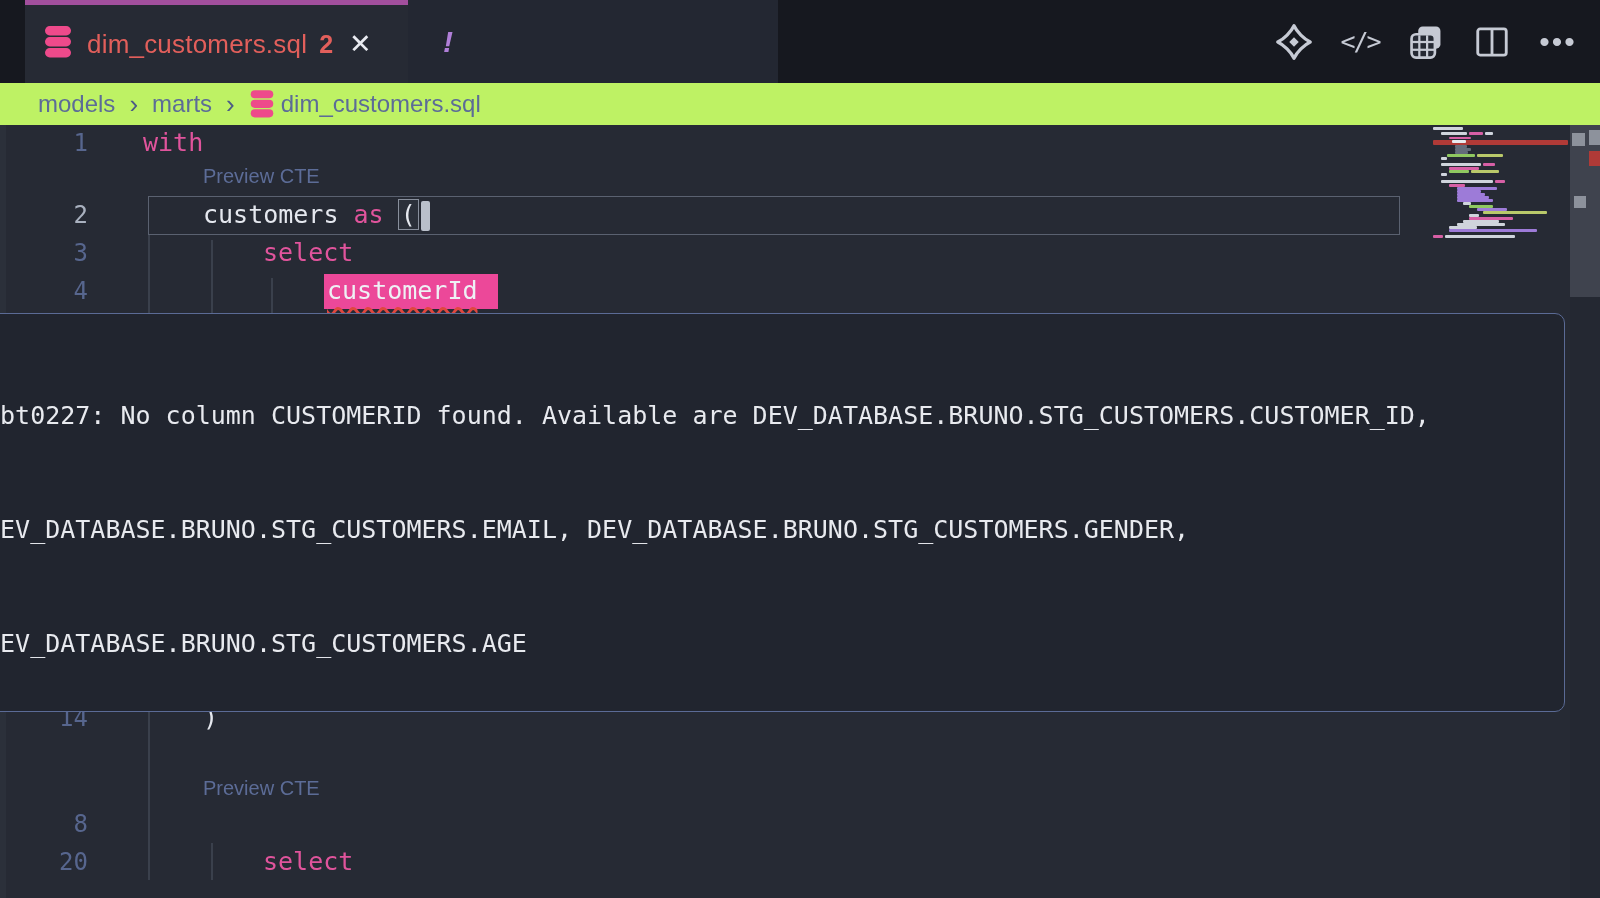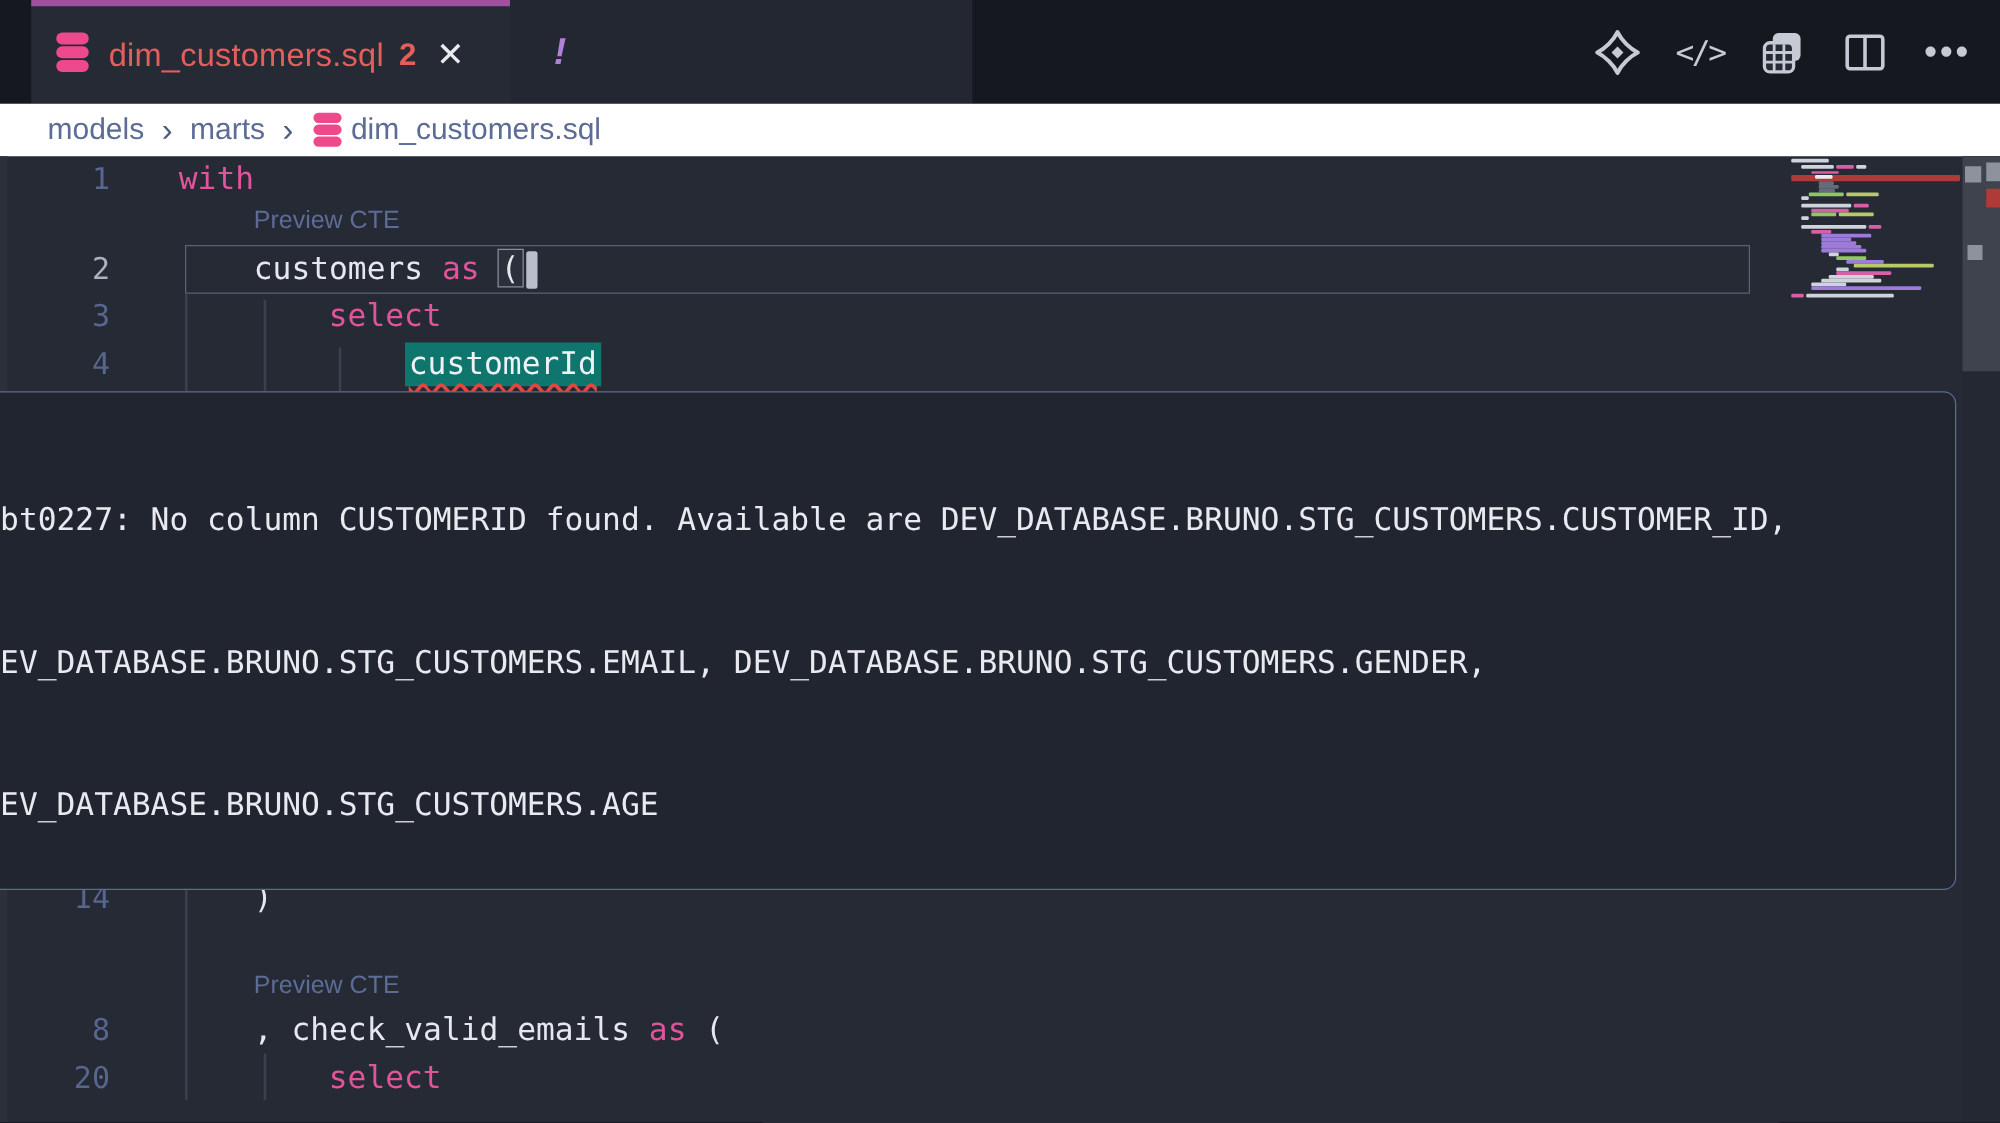--- a/index.html
+++ b/index.html
@@ -17,38 +17,38 @@
   .tab-close{color:#e9ebf1;font-size:27px;margin-left:16px;cursor:pointer;}
   .warn-glyph{color:#b07fd8;font-size:30px;font-weight:bold;font-style:italic;}
   .tab-inactive .tab-name{color:#7187b4;font-style:italic;margin-left:26px;}
   .toolbar{position:absolute;right:22px;top:0;height:83px;display:flex;align-items:center;gap:26px;}
   .tool{width:40px;height:40px;display:flex;align-items:center;justify-content:center;color:#c6cad4;}
   .tool svg{display:block;}
   .code-glyph{font-family:"DejaVu Sans Mono",monospace;font-size:25px;color:#c6cad4;letter-spacing:-2px;}
   .more-glyph{font-size:30px;color:#c6cad4;letter-spacing:2px;line-height:10px;}
 
   
-  .breadcrumb{position:absolute;left:0;top:83px;width:1600px;height:42px;background:#ffffff;
+  .breadcrumb{position:absolute;left:0;top:83px;width:1600px;height:42px;background:#bef264;
               display:flex;align-items:center;padding-left:38px;box-sizing:border-box;
               color:#5c6c97;font-size:24px;}
   .crumb{margin-right:14px;}
   .crumb-sep{margin-right:14px;font-size:26px;color:#4d5c85;}
   .crumb-file{color:#5c6c97;margin-left:6px;}
 
   
   .editor{position:absolute;left:0;top:125px;width:1600px;height:773px;}
   .left-strip{position:absolute;left:0;top:0;width:6px;height:773px;background:#2b303a;}
   .crow{position:absolute;left:0;width:1430px;height:38px;line-height:38px;
         font-family:"DejaVu Sans Mono",monospace;font-size:25px;color:#e5e8ef;white-space:pre;}
   .lnum{position:absolute;left:0;top:0;width:88px;text-align:right;color:#57668e;font-size:24px;}
   .lnum-active{color:#a9b1bf;}
   .codespan{position:absolute;top:0;}
   .tok-kw{color:#e0549c;}
   .tok-plain{color:#e5e8ef;text-align:right;}
-  .tok-error{color:#eef1f5;background:#0f766e;padding:2px 3px 4px 3px;
+  .tok-error{color:#eef1f5;background:#ec4899;padding:2px 20px 4px 3px;
              text-decoration:underline wavy #e0473f 2.5px;text-underline-offset:8px;}
   .tok-bracket{outline:1.5px solid #888f9c;background:#2b303a;padding:0 2px;}
   .cursor{display:inline-block;width:9px;height:30px;background:#b9bfca;border-radius:2px;
           vertical-align:middle;margin-left:3px;}
   .codelens{position:absolute;left:203px;height:33px;line-height:33px;color:#5c6c97;
             font-size:20px;font-family:"Liberation Sans",sans-serif;cursor:pointer;}
   .curline-box{position:absolute;left:148px;top:71px;width:1252px;height:39px;
                border:1.5px solid #5a6170;box-sizing:border-box;}
   .guide{position:absolute;width:2px;background:#3a404c;}
 
@@ -165,21 +165,20 @@
       <span class="codespan" style="left:324px;"><span class="tok-error">customerId</span></span>
     </div>
 
     <div class="crow" style="top:574px;padding-left:36px;">
       <span class="lnum">14</span>
       <span class="codespan" style="left:203px;"><span class="tok-plain">)</span></span>
     </div>
     <div class="codelens" style="top:647px;">Preview CTE</div>
     <div class="crow" style="top:680px;">
       <span class="lnum">8</span>
-      <span class="codespan" style="left:203px;"><span class="tok-plain">, check_valid_emails </span><span class="tok-kw">as</span><span class="tok-plain"> (</span></span>
     </div>
     <div class="crow" style="top:718px;">
       <span class="lnum">20</span>
       <span class="codespan" style="left:263px;"><span class="tok-kw">select</span></span>
     </div>
 
     <div class="minimap" id="minimap">
         <div class="mmbar" style="top: 2px; left: 0px; width: 30px; background: rgb(207, 212, 220);"></div>
         <div class="mmbar" style="top: 7px; left: 8px; width: 26px; background: rgb(207, 212, 220);"></div>
         <div class="mmbar" style="top: 7px; left: 36px; width: 14px; background: rgb(215, 95, 165);"></div>

